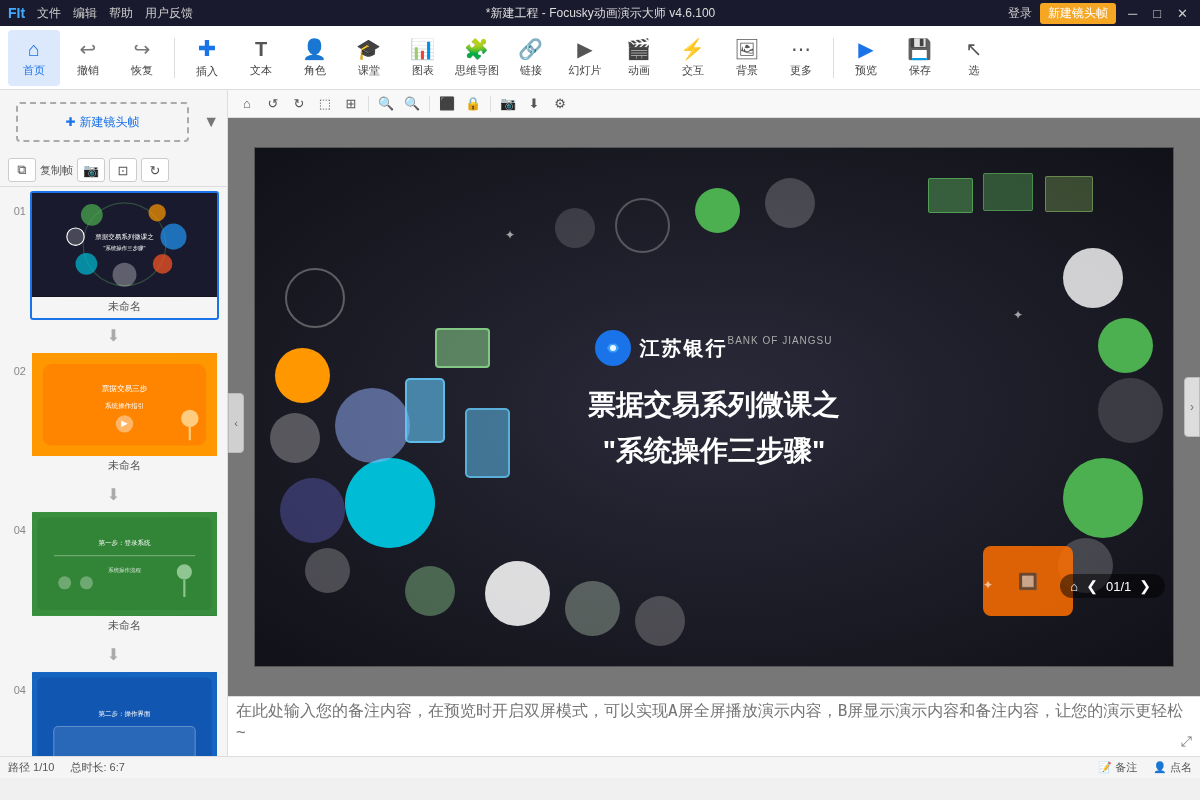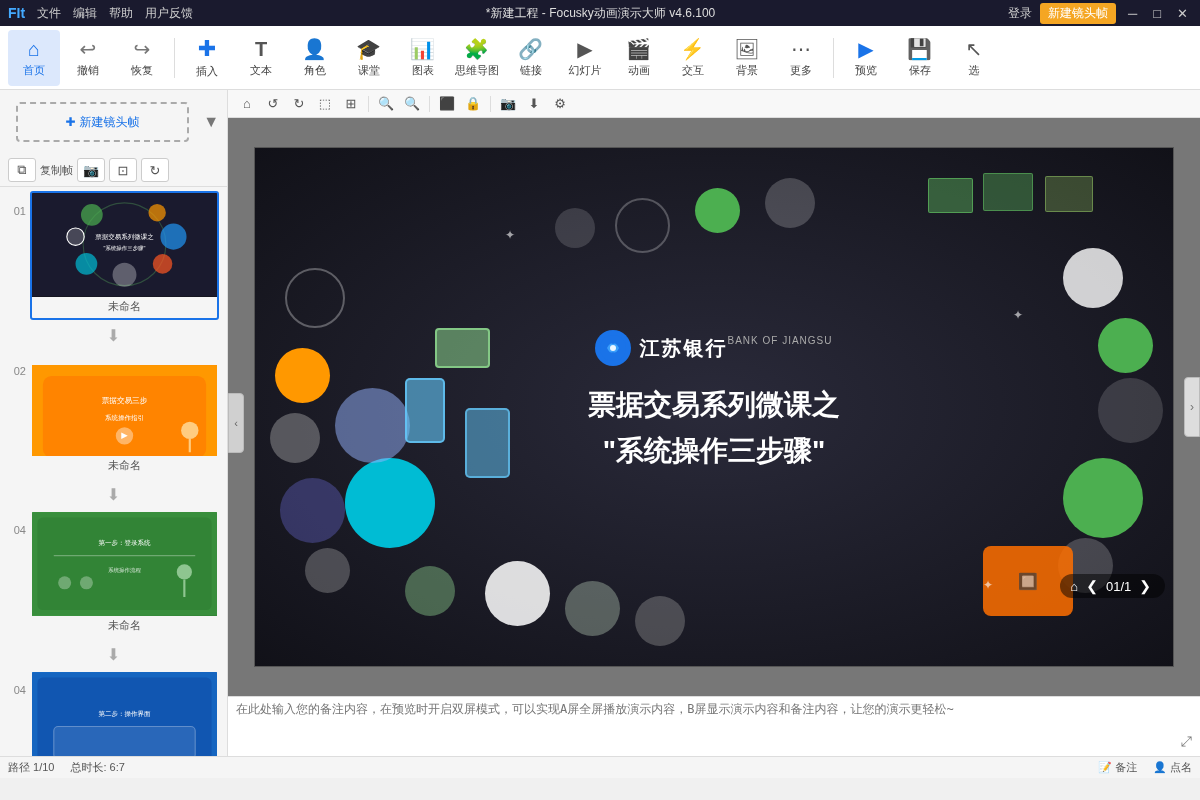--- a/index.html
+++ b/index.html
@@ -230,21 +230,21 @@
       border-top: 1px solid #ddd;
       display: flex;
       align-items: flex-start;
       padding: 4px 8px;
       position: relative;
     }
     #notes-input {
       flex: 1;
       border: none;
       outline: none;
-      font-size: 12px;
+      font-size: 16px;
       color: #888;
       resize: none;
       height: 100%;
     }
     .notes-expand {
       position: absolute;
       right: 8px;
       bottom: 6px;
       cursor: pointer;
       color: #777;
@@ -330,21 +330,21 @@
     }
 
     .thumb-slide2 {
       width: 100%; height: 100%;
       background: linear-gradient(135deg, #ff9800, #ff6000);
       display: flex;
       align-items: center;
       justify-content: center;
       flex-direction: column;
       position: absolute;
-      top: 12px; left: 0; text-align: center;
+      top: 0; left: 0; text-align: center;
     }
     .thumb-slide3 {
       width: 100%; height: 100%;
       background: linear-gradient(135deg, #4caf50, #2e7d32);
       position: absolute;
       top: 0; left: 0;
     }
     .thumb-slide4 {
       width: 100%; height: 100%;
       background: linear-gradient(135deg, #2196f3, #0d47a1);

